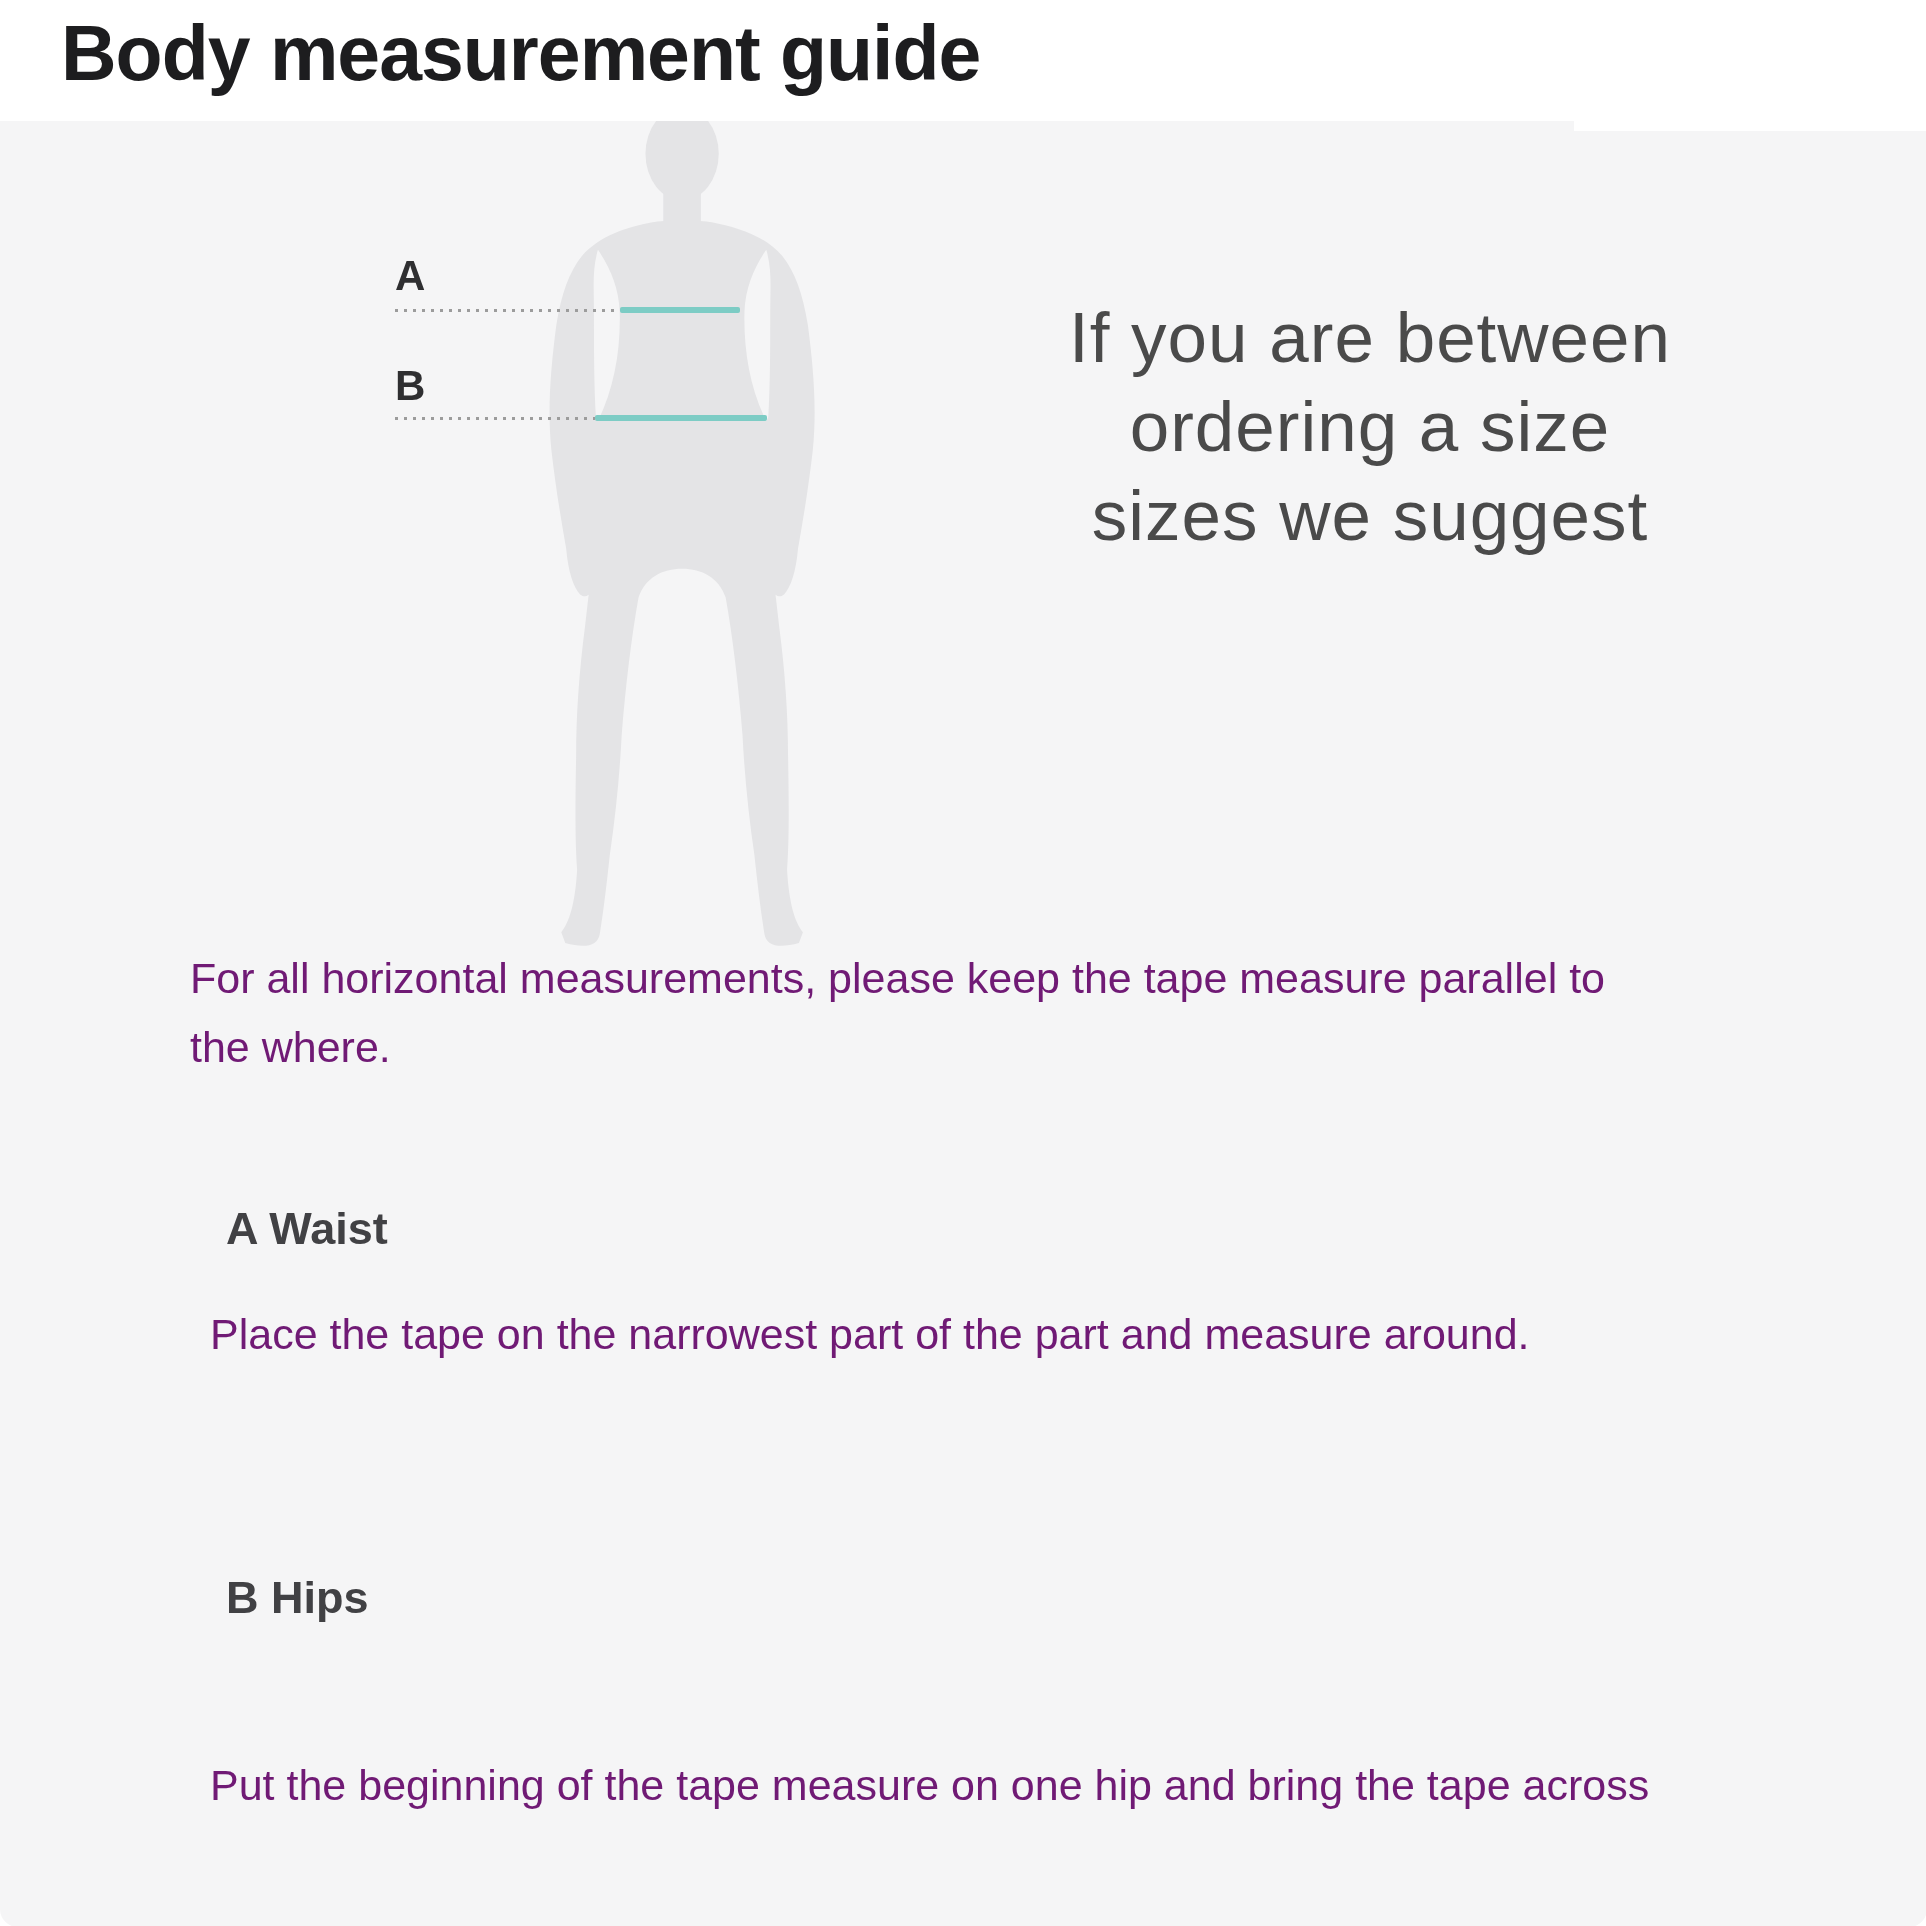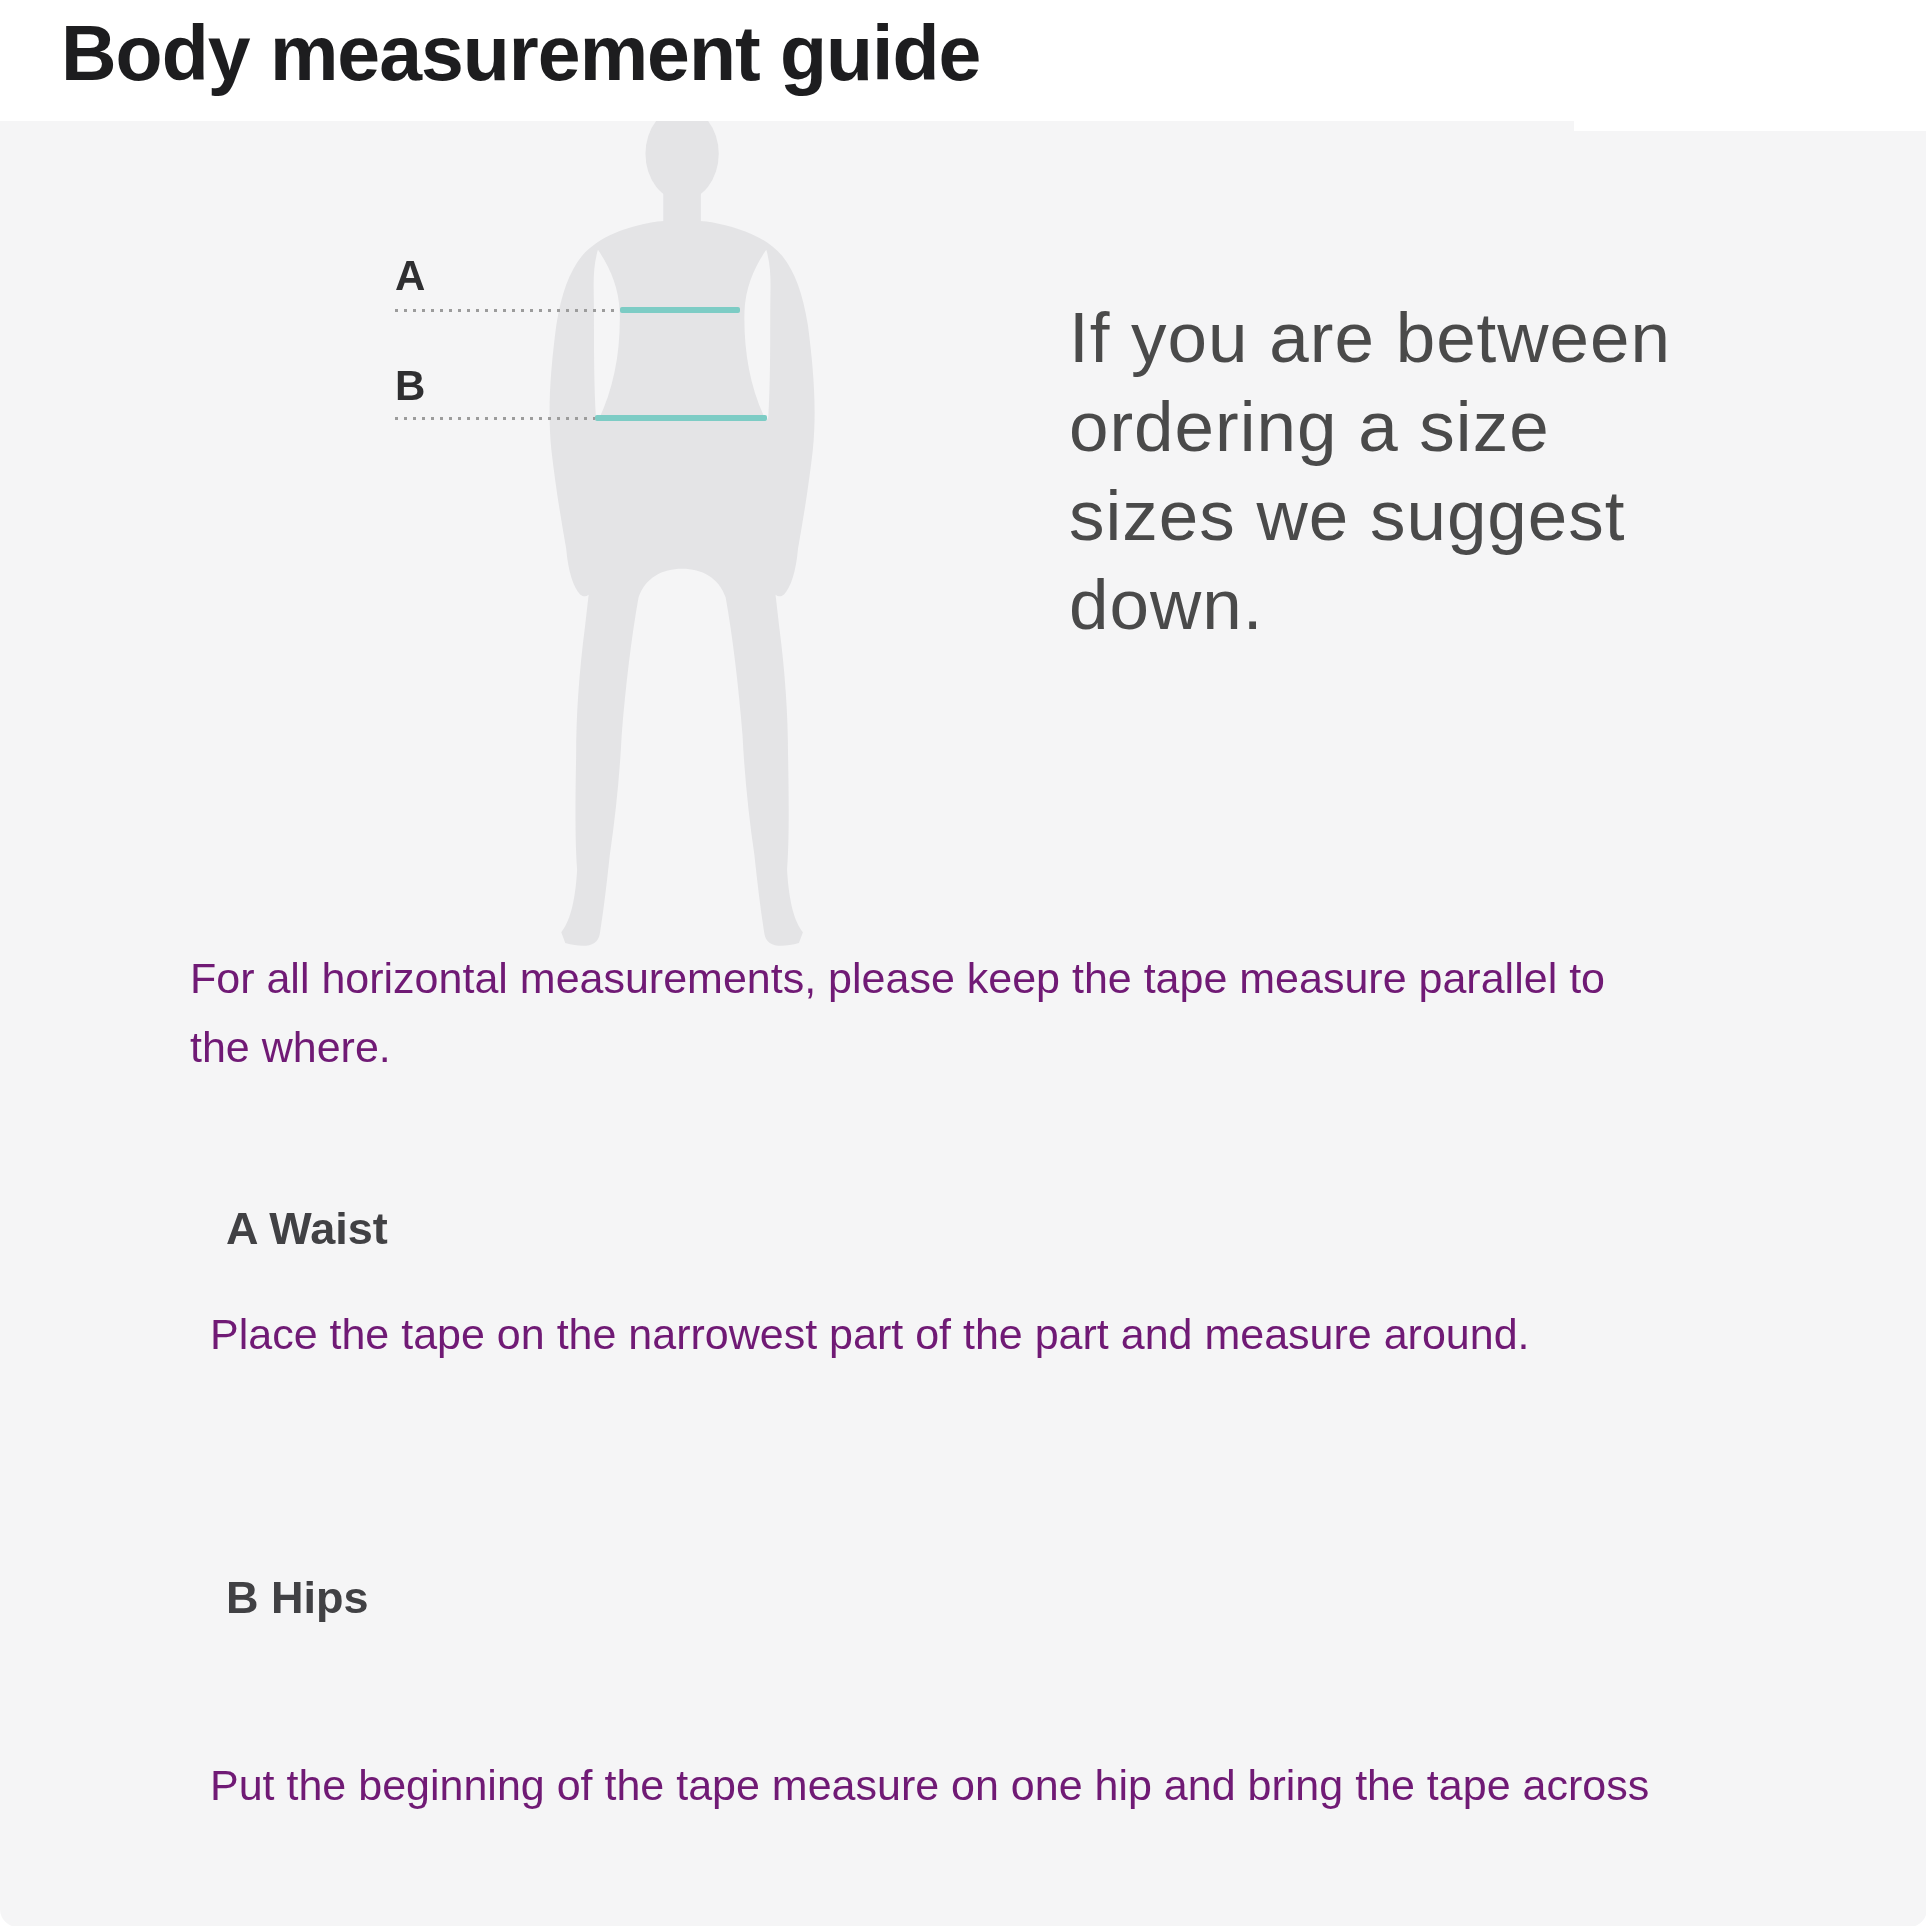--- a/index.html
+++ b/index.html
@@ -16,21 +16,21 @@
   .label-b{left:395px;top:244px;}
   .dotted{position:absolute;height:3px;
          background-image:repeating-linear-gradient(90deg,#9c9c9c 0 3px,rgba(0,0,0,0) 3px 9px);}
   .dotted-a{left:395px;top:188px;width:225px;}
   .dotted-b{left:395px;top:296px;width:200px;}
   .teal{position:absolute;height:6px;background:var(--teal);border-radius:2px;}
   .teal-a{left:620px;top:186px;width:120px;}
   .teal-b{left:595px;top:294px;width:172px;}
   .quote{position:absolute;left:1370px;top:172px;transform:translateX(-50%);
          font-size:71px;line-height:89px;font-weight:300;color:#4a4a4a;letter-spacing:1px;
-         text-align:left;white-space:nowrap;}
+         text-align:center;white-space:nowrap;}
   .body-text{position:absolute;font-size:43px;line-height:69px;color:#701a75;white-space:nowrap;
          letter-spacing:0px;}
   .intro{left:190px;top:823px;}
   .section-heading{position:absolute;left:210px;font-size:45px;line-height:50px;font-weight:bold;
          color:#414144;white-space:nowrap;margin:16px;}
   .heading-waist{top:1067px;}
   .para-waist{left:210px;top:1179px;}
   .heading-hips{top:1436px;}
   .para-hips{left:210px;top:1630px;}
   :root{--teal:#7dccc5;}
@@ -100,21 +100,20 @@
     <div class="teal teal-a"></div>
 
     <div class="measure-label label-b">B</div>
     <div class="dotted dotted-b"></div>
     <div class="teal teal-b"></div>
 
     <div class="quote">
       <div>If you are between</div>
       <div>ordering a size</div>
       <div>sizes we suggest</div>
-      <div>down.</div>
     </div>
 
     <div class="body-text intro">
       <div>For all horizontal measurements, please keep the tape measure parallel to</div>
       <div>the where.</div>
     </div>
 
     <h2 class="section-heading heading-waist">A Waist</h2>
     <div class="body-text para-waist">
       <div>Place the tape on the narrowest part of the part and measure around.</div>

